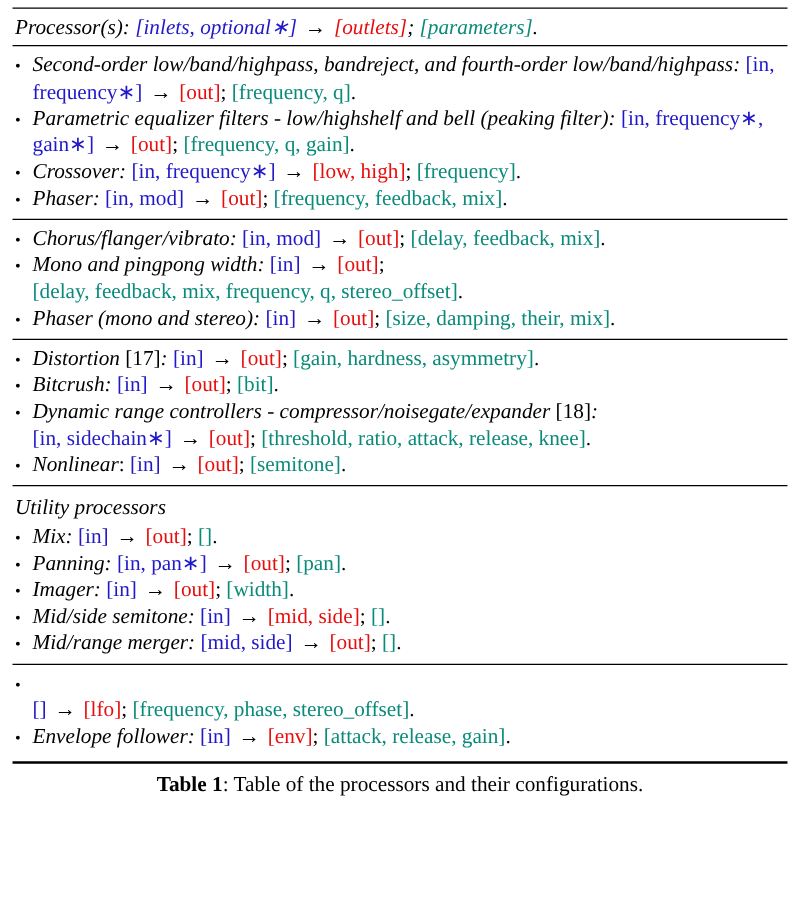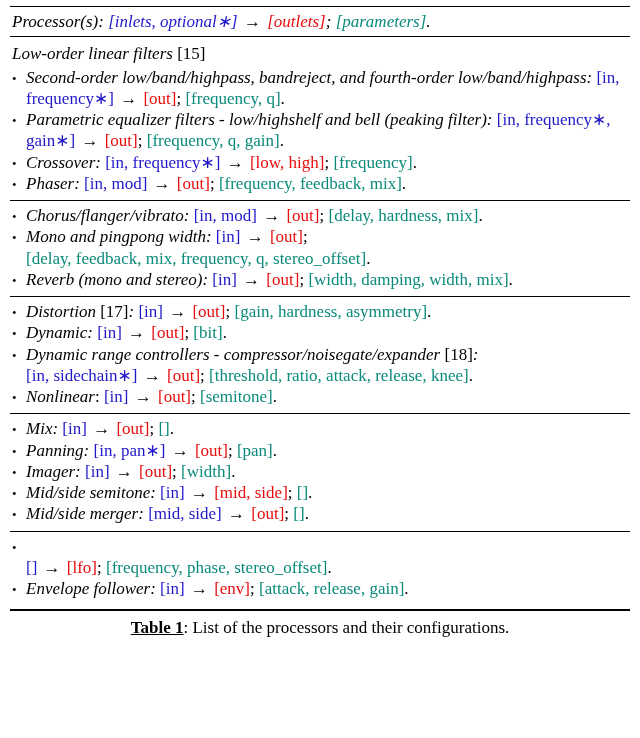--- a/index.html
+++ b/index.html
@@ -71,42 +71,40 @@
   }
   .arrow {
     padding: 0 2px;
   }
   .caption {
     text-align: center;
     padding-top: 6px;
   }
   .caption b {
     font-weight: bold;
-    text-decoration: underline;
   }
 </style>
 </head>
 <body>
 
 <div class="processor-table">
 
   <div class="topbar"></div>
 
   <div class="header-row">
     <span class="desc">Processor(s): </span>
     <span class="inlets">[inlets, optional∗]</span>
     <span class="arrow">→</span>
     <span class="outlets">[outlets]</span><span>; </span>
     <span class="params">[parameters]</span><span>.</span>
   </div>
 
   <div id="sections">
       <div class="sep"></div>
       <div class="section">
-        <div class="section-head"><span>Low-order linear filters</span><span class="ref"> [15]</span></div>
         <div class="bullet-row">
           <div class="bullet">•</div>
           <div class="bullet-body"><span class="desc">Second-order low/band/highpass, bandreject, and fourth-order low/band/highpass:</span> <span class="inlets">[in, frequency∗]</span><span class="arrow"> → </span><span class="outlets">[out]</span><span>; </span><span class="params">[frequency, q]</span><span>.</span></div>
         </div>
         <div class="bullet-row">
           <div class="bullet">•</div>
           <div class="bullet-body"><span class="desc">Parametric equalizer filters - low/highshelf and bell (peaking filter):</span> <span class="inlets">[in, frequency∗, gain∗]</span><span class="arrow"> → </span><span class="outlets">[out]</span><span>; </span><span class="params">[frequency, q, gain]</span><span>.</span></div>
         </div>
         <div class="bullet-row">
           <div class="bullet">•</div>
@@ -114,84 +112,85 @@
         </div>
         <div class="bullet-row">
           <div class="bullet">•</div>
           <div class="bullet-body"><span class="desc">Phaser:</span> <span class="inlets">[in, mod]</span><span class="arrow"> → </span><span class="outlets">[out]</span><span>; </span><span class="params">[frequency, feedback, mix]</span><span>.</span></div>
         </div>
       </div>
       <div class="sep"></div>
       <div class="section">
         <div class="bullet-row">
           <div class="bullet">•</div>
-          <div class="bullet-body"><span class="desc">Chorus/flanger/vibrato:</span> <span class="inlets">[in, mod]</span><span class="arrow"> → </span><span class="outlets">[out]</span><span>; </span><span class="params">[delay, hardness, mix]</span><span>.</span></div>
+          <div class="bullet-body"><span class="desc">Chorus/flanger/vibrato:</span> <span class="inlets">[in, mod]</span><span class="arrow"> → </span><span class="outlets">[out]</span><span>; </span><span class="params">[delay, feedback, mix]</span><span>.</span></div>
         </div>
         <div class="bullet-row">
           <div class="bullet">•</div>
           <div class="bullet-body"><span class="desc">Mono and pingpong width:</span> <span class="inlets">[in]</span><span class="arrow"> → </span><span class="outlets">[out]</span><span>; </span><br><span class="params">[delay, feedback, mix, frequency, q, stereo_offset]</span><span>.</span></div>
         </div>
         <div class="bullet-row">
           <div class="bullet">•</div>
-          <div class="bullet-body"><span class="desc">Reverb (mono and stereo):</span> <span class="inlets">[in]</span><span class="arrow"> → </span><span class="outlets">[out]</span><span>; </span><span class="params">[width, damping, width, mix]</span><span>.</span></div>
+          <div class="bullet-body"><span class="desc">Phaser (mono and stereo):</span> <span class="inlets">[in]</span><span class="arrow"> → </span><span class="outlets">[out]</span><span>; </span><span class="params">[size, damping, their, mix]</span><span>.</span></div>
         </div>
       </div>
       <div class="sep"></div>
       <div class="section">
         <div class="bullet-row">
           <div class="bullet">•</div>
           <div class="bullet-body"><span class="desc">Distortion</span><span class="ref"> [17]</span><span class="desc">: </span> <span class="inlets">[in]</span><span class="arrow"> → </span><span class="outlets">[out]</span><span>; </span><span class="params">[gain, hardness, asymmetry]</span><span>.</span></div>
         </div>
         <div class="bullet-row">
           <div class="bullet">•</div>
-          <div class="bullet-body"><span class="desc">Dynamic:</span> <span class="inlets">[in]</span><span class="arrow"> → </span><span class="outlets">[out]</span><span>; </span><span class="params">[bit]</span><span>.</span></div>
+          <div class="bullet-body"><span class="desc">Bitcrush:</span> <span class="inlets">[in]</span><span class="arrow"> → </span><span class="outlets">[out]</span><span>; </span><span class="params">[bit]</span><span>.</span></div>
         </div>
         <div class="bullet-row">
           <div class="bullet">•</div>
           <div class="bullet-body"><span class="desc">Dynamic range controllers - compressor/noisegate/expander</span><span class="ref"> [18]</span><span class="desc">:</span> <br><span class="inlets">[in, sidechain∗]</span><span class="arrow"> → </span><span class="outlets">[out]</span><span>; </span><span class="params">[threshold, ratio, attack, release, knee]</span><span>.</span></div>
         </div>
         <div class="bullet-row">
           <div class="bullet">•</div>
           <div class="bullet-body"><span class="desc">Nonlinear</span><span>: </span> <span class="inlets">[in]</span><span class="arrow"> → </span><span class="outlets">[out]</span><span>; </span><span class="params">[semitone]</span><span>.</span></div>
         </div>
       </div>
       <div class="sep"></div>
       <div class="section">
+        <div class="section-head"><span>Utility processors</span></div>
         <div class="bullet-row">
           <div class="bullet">•</div>
           <div class="bullet-body"><span class="desc">Mix:</span> <span class="inlets">[in]</span><span class="arrow"> → </span><span class="outlets">[out]</span><span>; </span><span class="params">[]</span><span>.</span></div>
         </div>
         <div class="bullet-row">
           <div class="bullet">•</div>
           <div class="bullet-body"><span class="desc">Panning:</span> <span class="inlets">[in, pan∗]</span><span class="arrow"> → </span><span class="outlets">[out]</span><span>; </span><span class="params">[pan]</span><span>.</span></div>
         </div>
         <div class="bullet-row">
           <div class="bullet">•</div>
           <div class="bullet-body"><span class="desc">Imager:</span> <span class="inlets">[in]</span><span class="arrow"> → </span><span class="outlets">[out]</span><span>; </span><span class="params">[width]</span><span>.</span></div>
         </div>
         <div class="bullet-row">
           <div class="bullet">•</div>
           <div class="bullet-body"><span class="desc">Mid/side semitone:</span> <span class="inlets">[in]</span><span class="arrow"> → </span><span class="outlets">[mid, side]</span><span>; </span><span class="params">[]</span><span>.</span></div>
         </div>
         <div class="bullet-row">
           <div class="bullet">•</div>
-          <div class="bullet-body"><span class="desc">Mid/side merger:</span> <span class="inlets">[mid, side]</span><span class="arrow"> → </span><span class="outlets">[out]</span><span>; </span><span class="params">[]</span><span>.</span></div>
+          <div class="bullet-body"><span class="desc">Mid/range merger:</span> <span class="inlets">[mid, side]</span><span class="arrow"> → </span><span class="outlets">[out]</span><span>; </span><span class="params">[]</span><span>.</span></div>
         </div>
       </div>
       <div class="sep"></div>
       <div class="section">
         <div class="bullet-row">
           <div class="bullet">•</div>
           <div class="bullet-body"> <br><span class="inlets">[]</span><span class="arrow"> → </span><span class="outlets">[lfo]</span><span>; </span><span class="params">[frequency, phase, stereo_offset]</span><span>.</span></div>
         </div>
         <div class="bullet-row">
           <div class="bullet">•</div>
           <div class="bullet-body"><span class="desc">Envelope follower:</span> <span class="inlets">[in]</span><span class="arrow"> → </span><span class="outlets">[env]</span><span>; </span><span class="params">[attack, release, gain]</span><span>.</span></div>
         </div>
       </div>
     </div>
 
   <div class="sep-thick"></div>
 
   <div class="caption">
-    <b>Table 1</b><span>: List of the processors and their configurations.</span>
+    <b>Table 1</b><span>: Table of the processors and their configurations.</span>
   </div>
 </div>
 
 </body></html>

